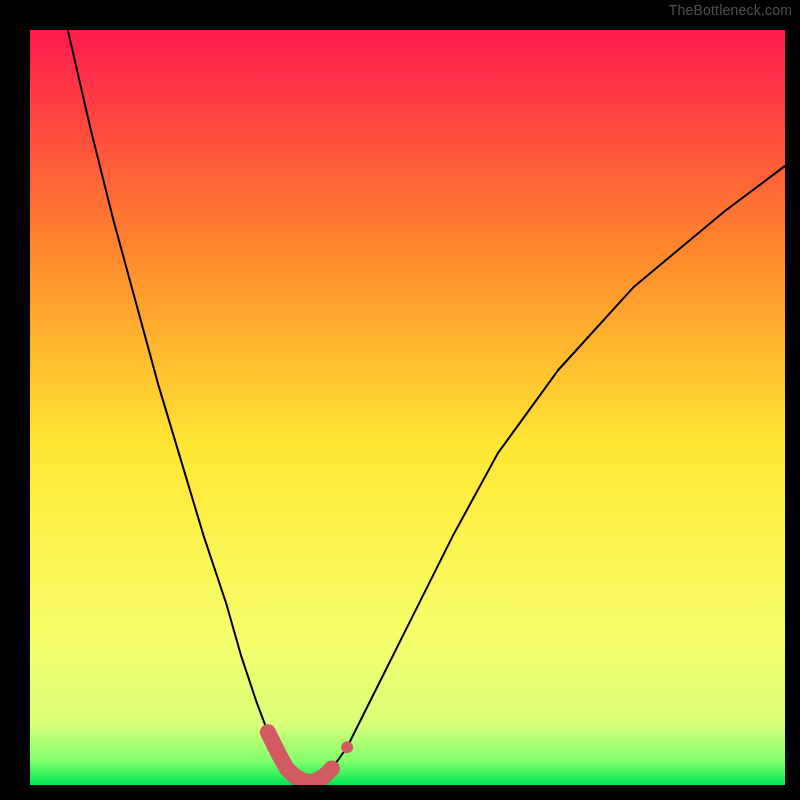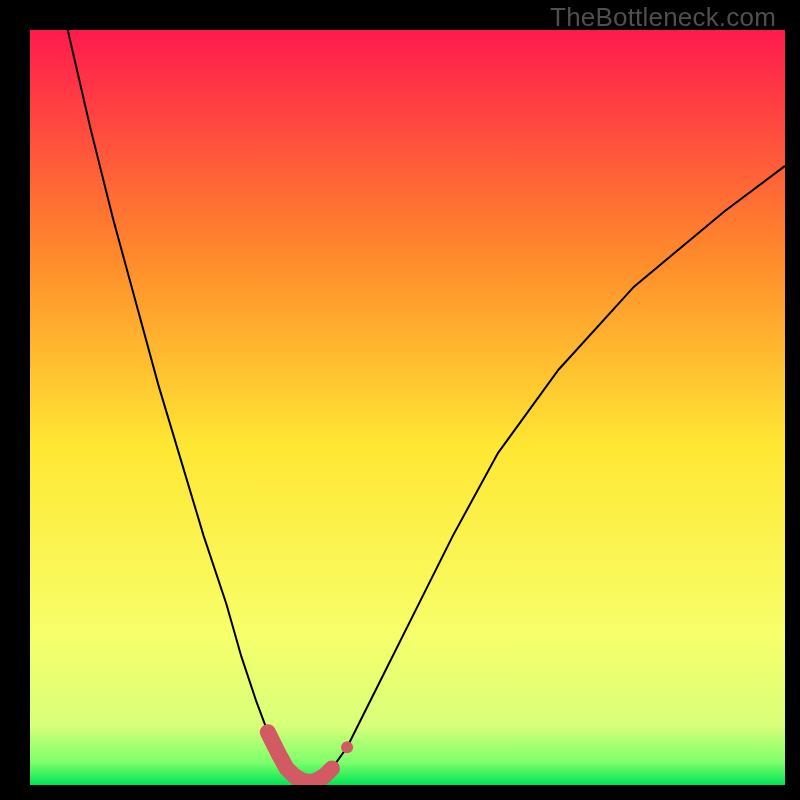--- a/index.html
+++ b/index.html
@@ -13,23 +13,23 @@
   }
   .frame {
     position: relative;
     width: 800px;
     height: 800px;
     background: #000;
   }
   .watermark {
     position: absolute;
     top: 2px;
-    right: 24px;
+    right: 8px;
     color: #4f4f4f;
-    font-size: 26px;
+    font-size: 14px;
     font-weight: 500;
     letter-spacing: 0.2px;
     z-index: 10;
     user-select: none;
   }
   .plot {
     position: absolute;
     left: 30px;
     top: 30px;
     width: 755px;

